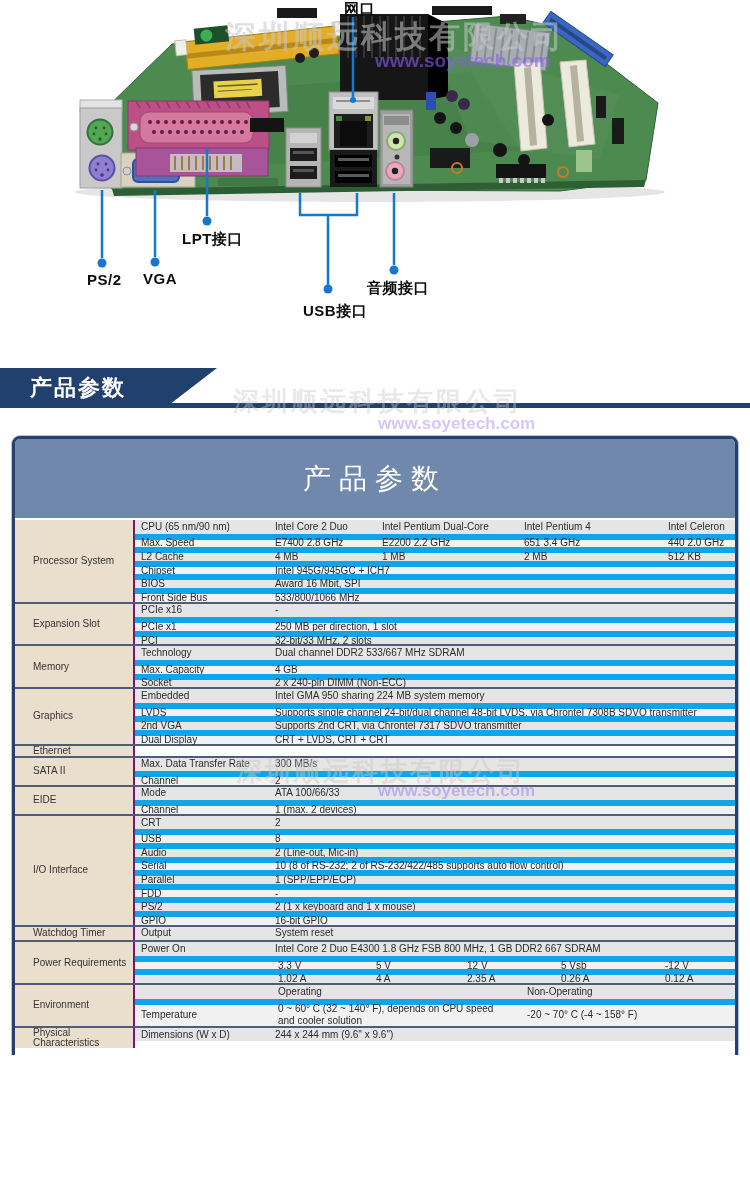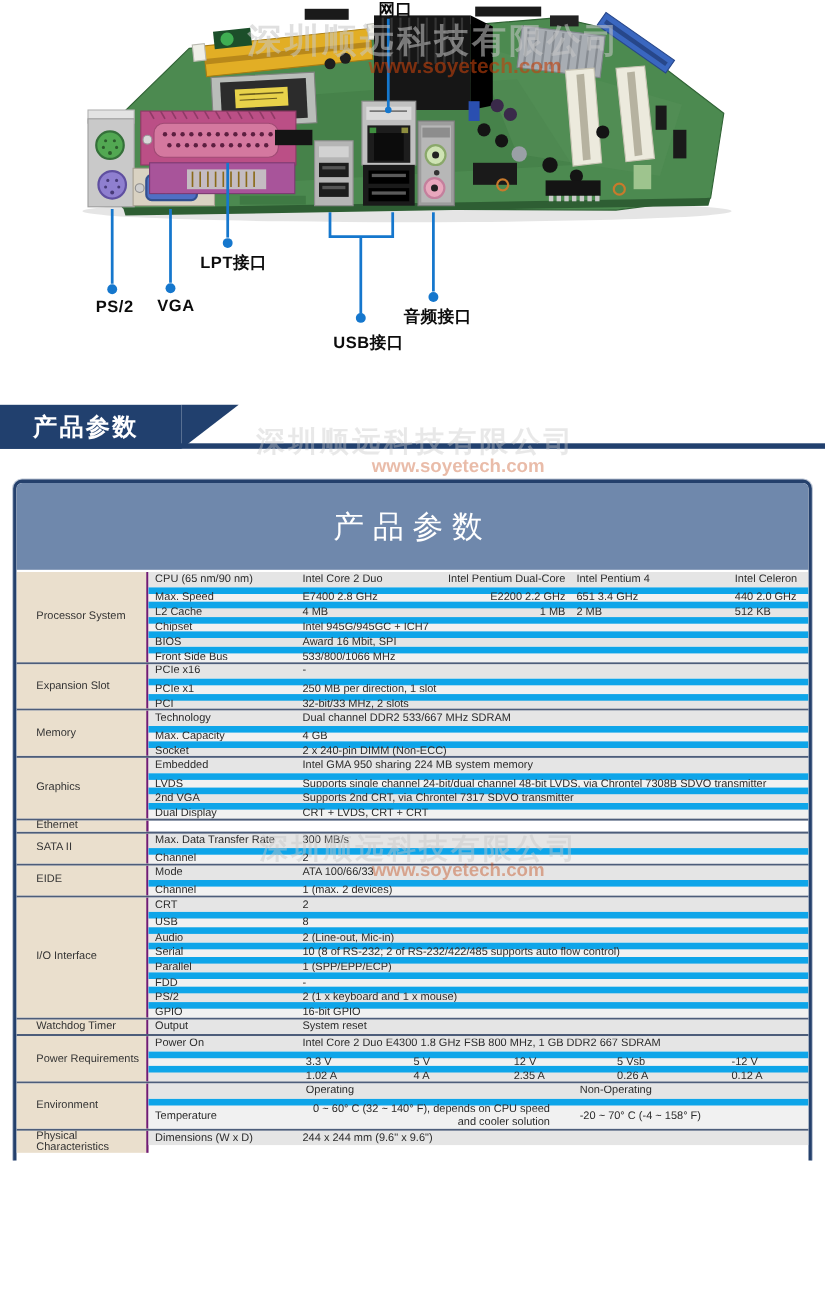--- a/index.html
+++ b/index.html
@@ -2,21 +2,21 @@
 <html><head>
 <meta charset="utf-8">
 <style>
   * { margin:0; padding:0; box-sizing:border-box; }
   html,body { width:750px; height:1187px; background:#fff; font-family:"Liberation Sans","DejaVu Sans",sans-serif; }
   .page { position:relative; width:750px; height:1055px; overflow:hidden; background:#fff; }
 
   
   .wm { position:absolute; font-weight:bold; pointer-events:none; white-space:nowrap; z-index:3; }
   .wm-cn { color:#c8c8c8; letter-spacing:3px; }
-  .wm-url { color:#c2410c; }
+  .wm-url { color:#8b5cf6;margin-left:40px; }
   #wm-photo-cn   { left:225px; top:16px;  font-size:31px; opacity:.55; }
   #wm-photo-url  { left:335px; top:50px;  font-size:19px; opacity:.6; }
   #wm-banner-cn  { left:233px; top:384px; font-size:26px; opacity:.4; }
   #wm-banner-url { left:338px; top:414px; font-size:17px; opacity:.35; }
   #wm-table-cn   { left:236px; top:754px; font-size:26px; opacity:.45; z-index:6; }
   #wm-table-url  { left:338px; top:781px; font-size:17px; opacity:.4; z-index:6; }
   #wm-bottom-cn  { left:236px; top:1114px; font-size:26px; opacity:.4; z-index:1; }
   #wm-bottom-url { left:330px; top:1148px; font-size:17px; opacity:.35; z-index:1; }
 
   
@@ -56,33 +56,33 @@
   .rows { flex:1; display:flex; flex-direction:column; min-width:0; }
   .row { height:13.6px; display:flex; align-items:center; }
   .row.tall { height:27.2px; }
   .row:nth-child(odd)  { background:#e5e5e5; }
   .row:nth-child(even) { background:#f1f1f1; }
   .row + .row { border-top:6px solid #0ea5e9; }
   .lb { width:130px; flex:none; padding-left:6px; white-space:nowrap; overflow:hidden; }
   .v  { padding-left:10px; white-space:nowrap; overflow:hidden; }
   .type-wide .v0 { flex:1; }
   .type-cpu4 .v0 { width:107px; flex:none; }
-  .type-cpu4 .v1 { width:142px; flex:none;text-align:right; }
+  .type-cpu4 .v1 { width:142px; flex:none; }
   .type-cpu4 .v2 { width:144px; flex:none; }
   .type-cpu4 .v3 { flex:1; }
   .type-pow5 .v  { padding-left:13px; }
   .type-pow5 .v0 { width:98px;  flex:none; }
   .type-pow5 .v1 { width:91px;  flex:none; }
   .type-pow5 .v2 { width:94px;  flex:none; }
   .type-pow5 .v3 { width:104px; flex:none; }
   .type-pow5 .v4 { flex:1; }
   .type-env2 .v  { padding-left:13px; }
   .type-env2 .v0 { width:249px; flex:none; }
   .type-env2 .v1 { flex:1; }
-  .row.tall .v0 { white-space:normal; line-height:1.25; padding-right:14px;text-align:right; }
+  .row.tall .v0 { white-space:normal; line-height:1.25; padding-right:14px; }
 </style>
 </head>
 <body>
 
 <div class="page">
 
   <div class="figure">
     <svg width="750" height="335" viewBox="0 0 750 335">
 
       <ellipse cx="370" cy="192" rx="295" ry="10" fill="#000" opacity="0.10"></ellipse>

